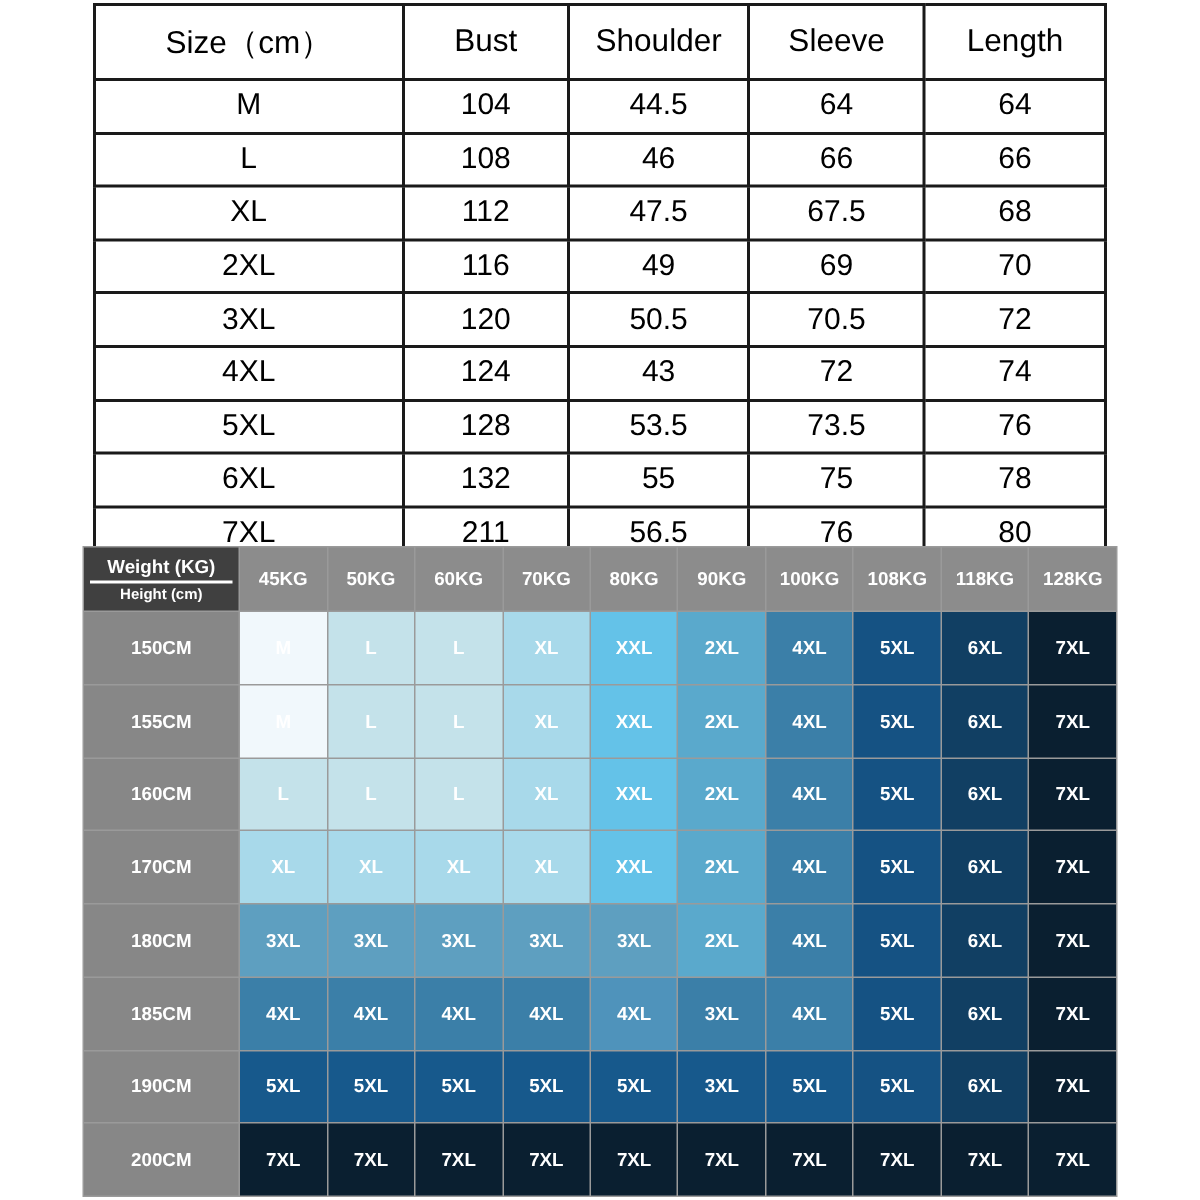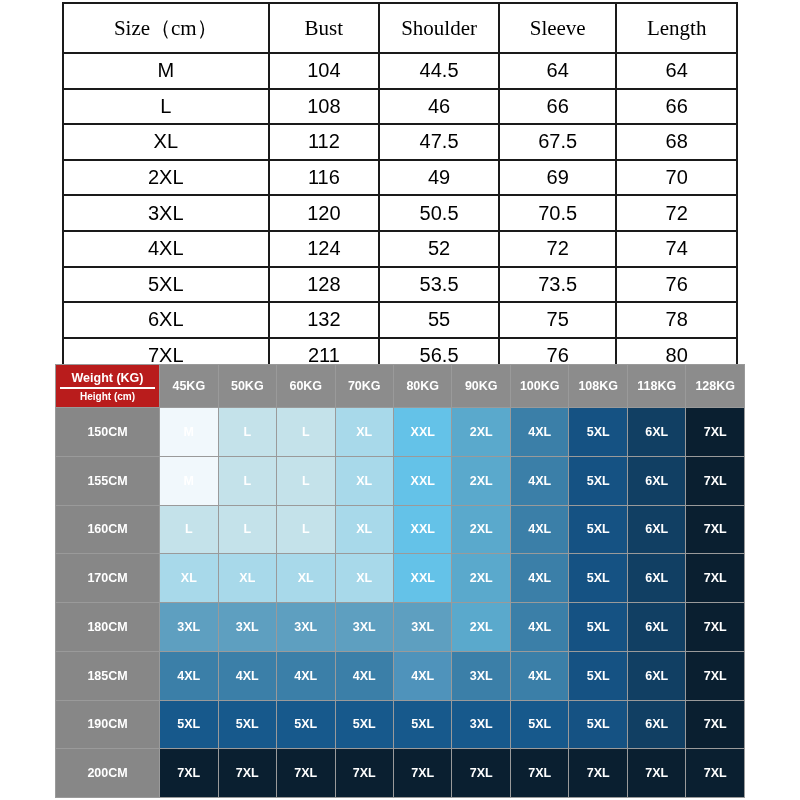--- a/index.html
+++ b/index.html
@@ -27,21 +27,20 @@
     text-align: center;
     vertical-align: middle;
     color: #000000;
     font-weight: 400;
     background: #ffffff;
     padding: 0;
   }
   table.measure th {
     font-size: 21px;
     height: 50px;
-    font-family: Liberation Serif, serif;
   }
   table.measure td {
     font-size: 20px;
     height: 34px;
   }
   table.measure col.c-size   { width: 30.5%; }
   table.measure col.c-bust   { width: 16.4%; }
   table.measure col.c-should { width: 17.8%; }
   table.measure col.c-sleeve { width: 17.4%; }
   table.measure col.c-length { width: 17.9%; }
@@ -63,21 +62,21 @@
     padding: 0; margin: 0;
     text-align: center; vertical-align: middle;
     font-size: 12.5px;
     font-weight: 700;
     color: #ffffff;
   }
   col.m-corner { width: 15.2%; }
   col.m-w      { width: 8.48%; }
 
   .corner-cell {
-    background: #b91c1c;
+    background: #404040;
     color: #ffffff;
     padding: 2px 4px !important;
   }
   .corner-inner {
     display: flex; flex-direction: column;
     justify-content: center; align-items: stretch;
     height: 100%;
   }
   .corner-top {
     font-size: 12.5px; font-weight: 700;
@@ -172,21 +171,21 @@
         <tr>
           <td>3XL</td>
           <td>120</td>
           <td>50.5</td>
           <td>70.5</td>
           <td>72</td>
         </tr>
         <tr>
           <td>4XL</td>
           <td>124</td>
-          <td>52</td>
+          <td>43</td>
           <td>72</td>
           <td>74</td>
         </tr>
         <tr>
           <td>5XL</td>
           <td>128</td>
           <td>53.5</td>
           <td>73.5</td>
           <td>76</td>
         </tr>

